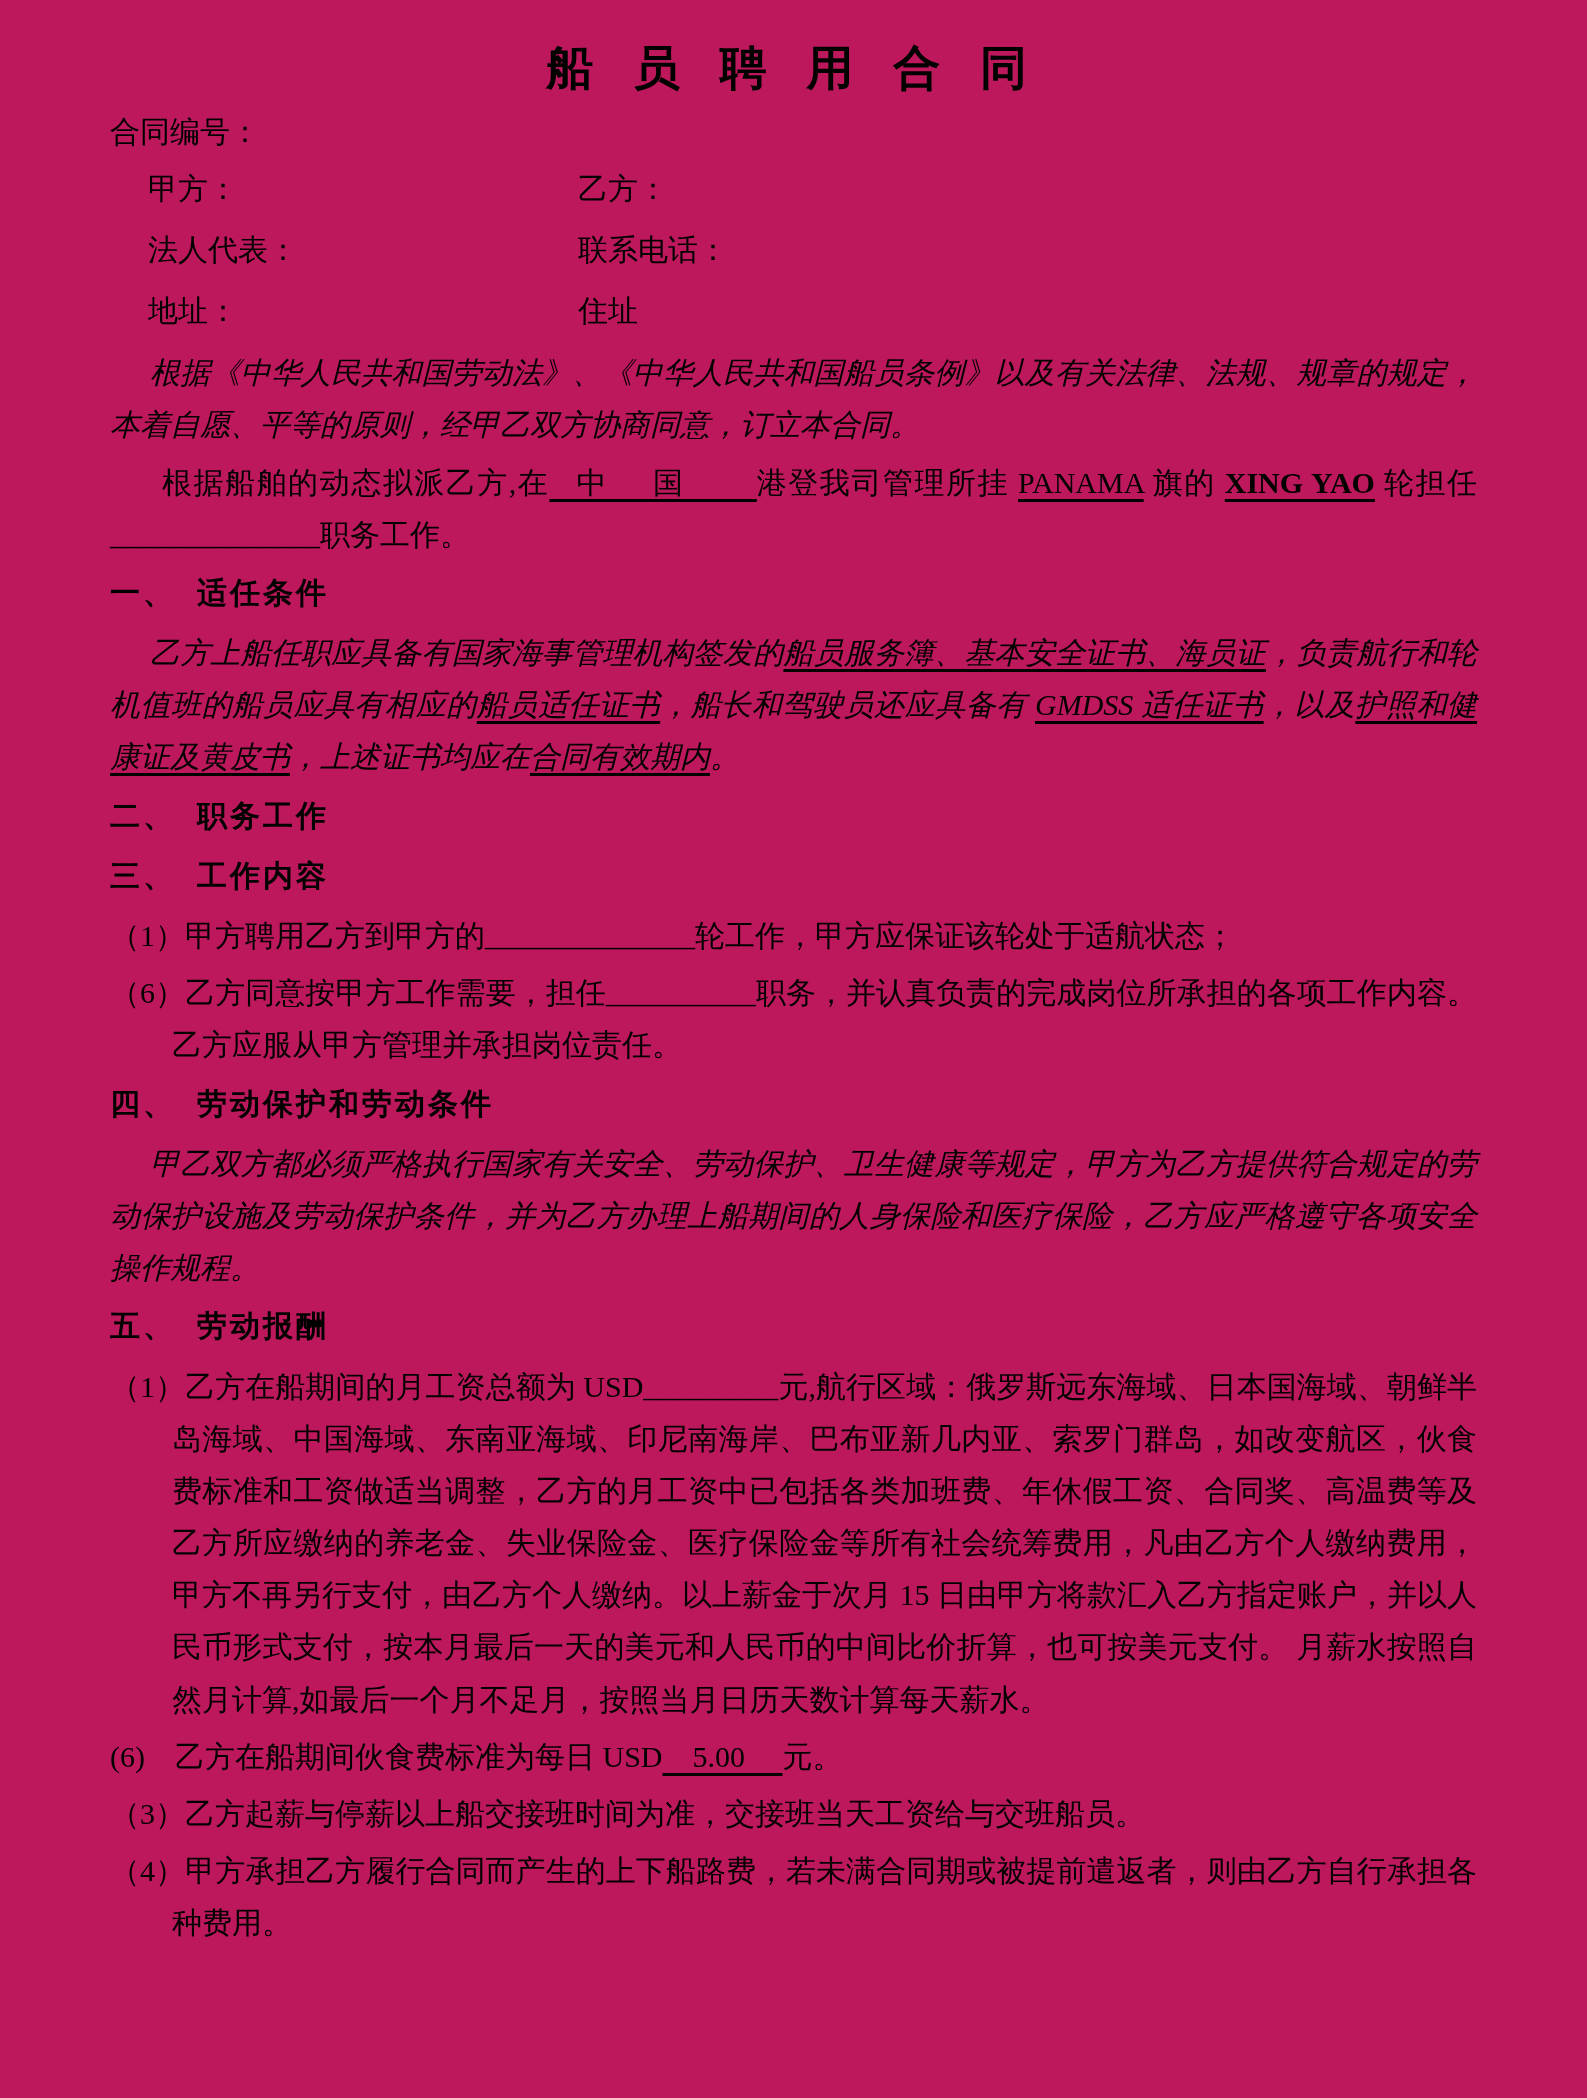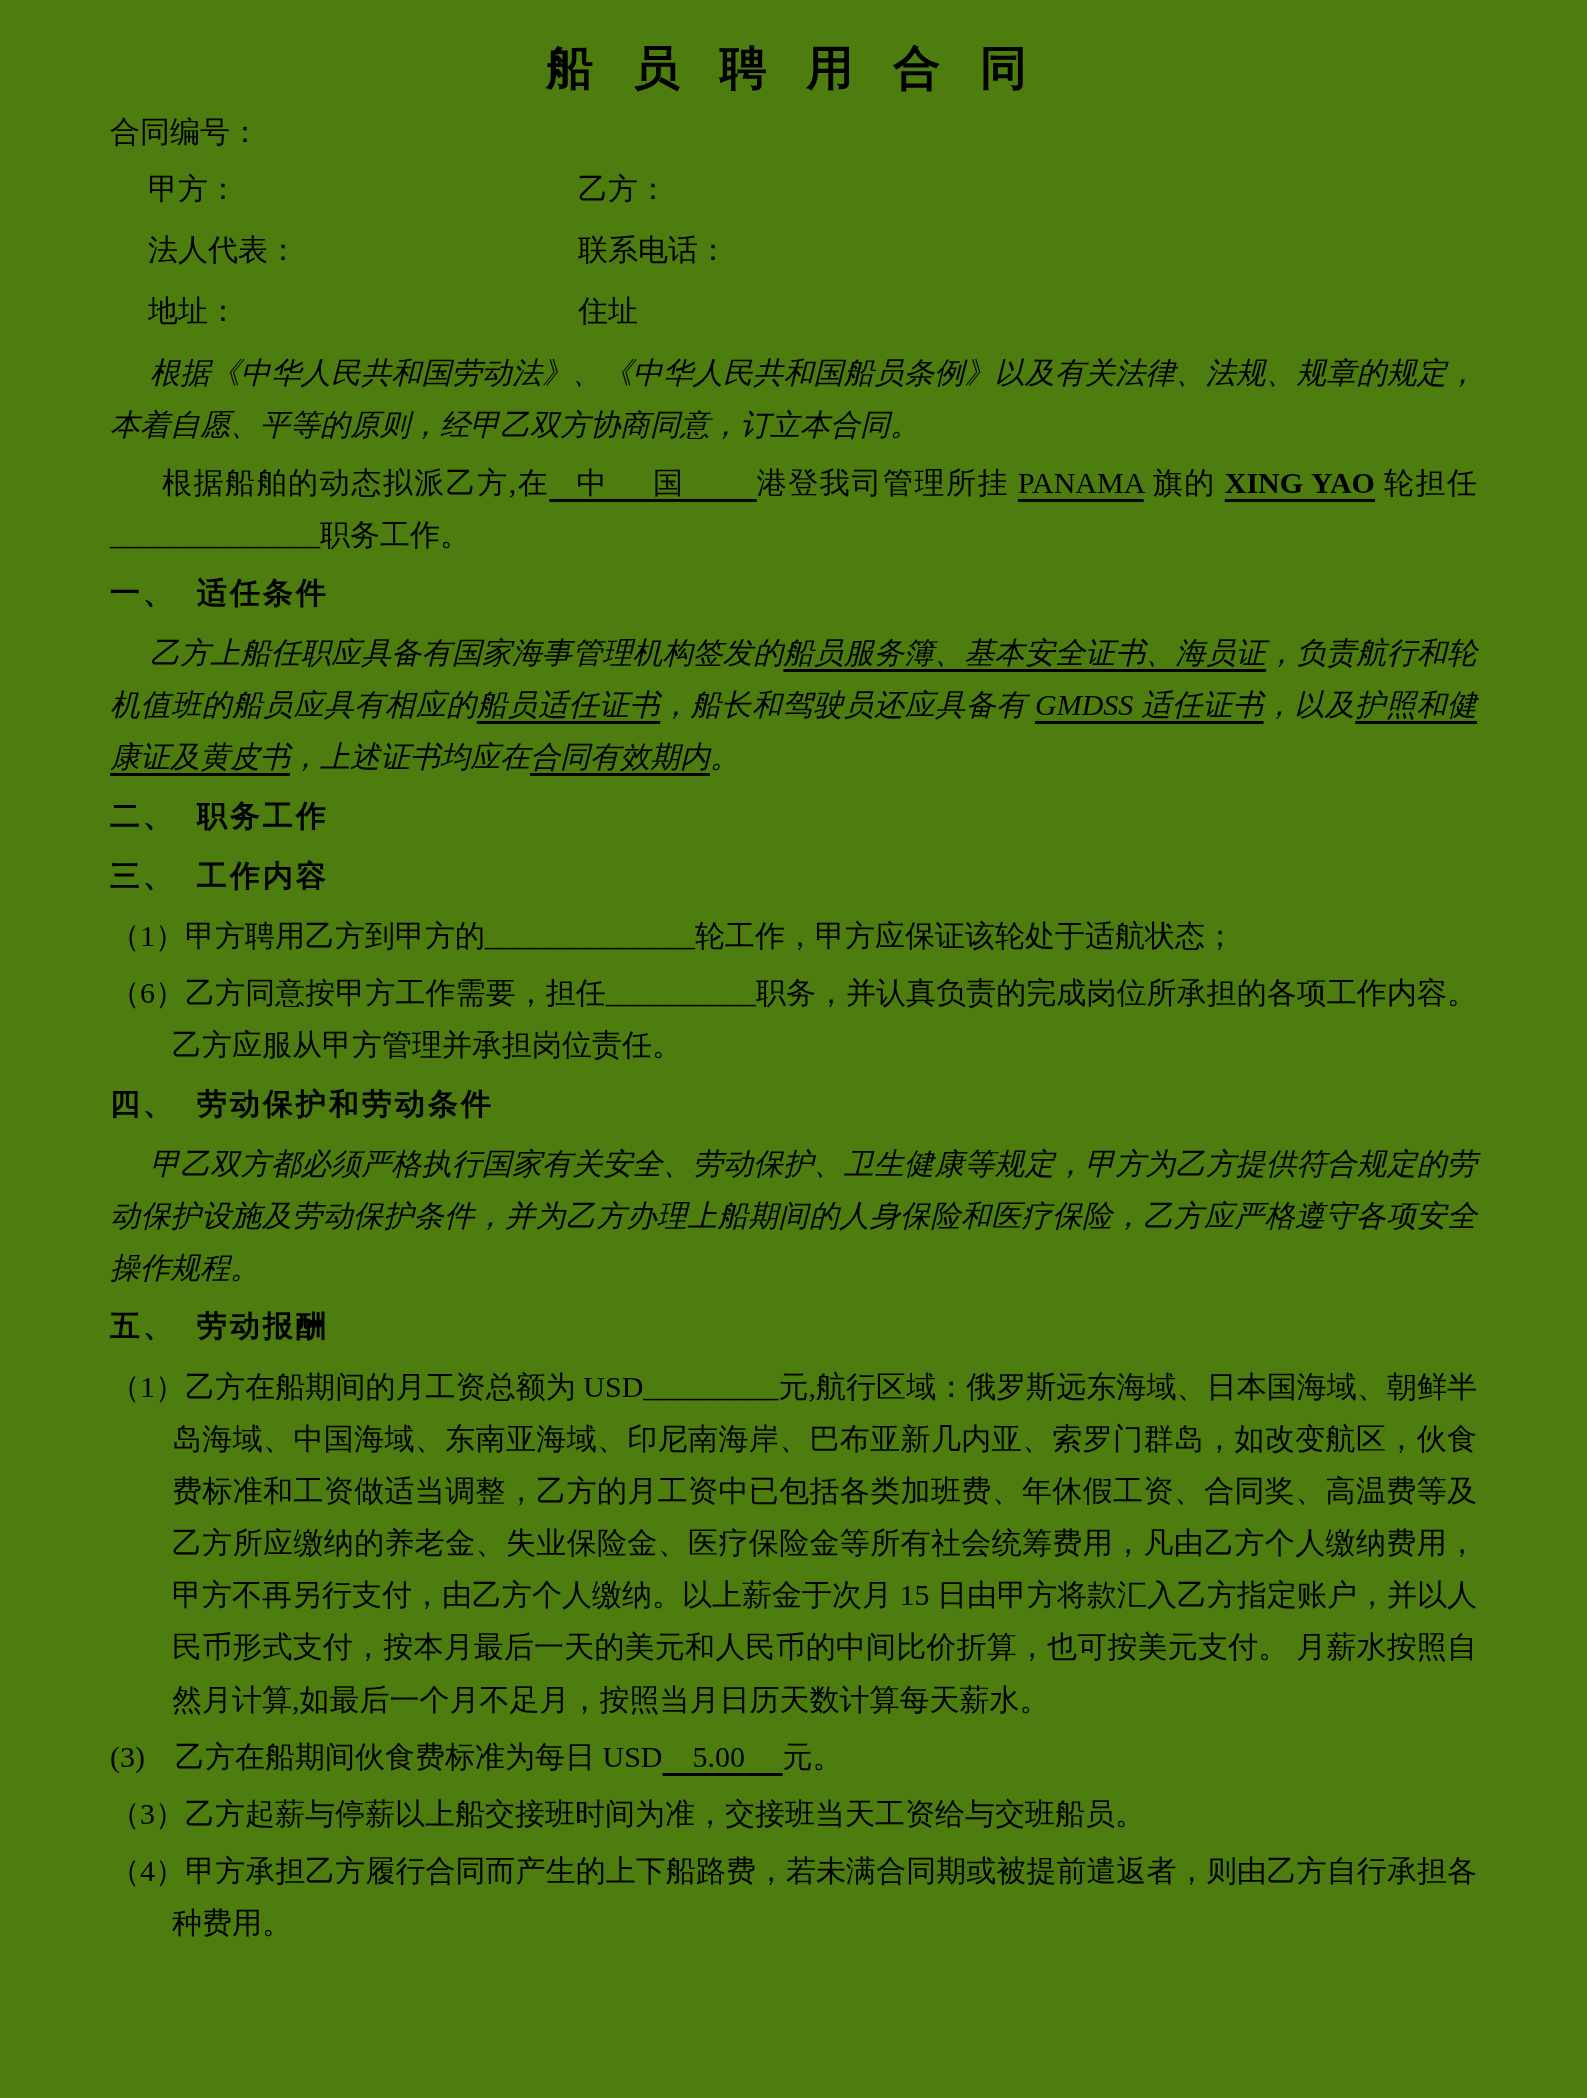--- a/index.html
+++ b/index.html
@@ -3,21 +3,21 @@
 <meta charset="utf-8">
 <style>
   html, body { margin: 0; padding: 0; background: #ffffff; }
   .page {
     position: relative;
     width: 1587px;
     height: 2098px;
     box-sizing: border-box;
     padding: 40px 110px 0 110px;
     overflow: hidden;
-    background: #4d7c0f;
+    background: #be185d;
     color: #000000;
     font-family: "Liberation Serif", "DejaVu Serif", serif;
     font-size: 30px;
     line-height: 1.74;
     text-align: justify;
   }
   .title {
     margin: 0 0 10px 0;
     text-align: center;
     font-size: 47px;
@@ -84,17 +84,17 @@
 
   <h2 class="sec-heading">三、 工作内容</h2>
   <p class="hang"><span>（1）甲方聘用乙方到甲方的______________轮工作，甲方应保证该轮处于适航状态；</span></p>
   <p class="hang"><span>（6）乙方同意按甲方工作需要，担任__________职务，并认真负责的完成岗位所承担的各项工作内容。乙方应服从甲方管理并承担岗位责任。</span></p>
 
   <h2 class="sec-heading">四、 劳动保护和劳动条件</h2>
   <p class="para"><span>甲乙双方都必须严格执行国家有关安全、劳动保护、卫生健康等规定，甲方为乙方提供符合规定的劳动保护设施及劳动保护条件，并为乙方办理上船期间的人身保险和医疗保险，乙方应严格遵守各项安全操作规程。</span></p>
 
   <h2 class="sec-heading">五、 劳动报酬</h2>
   <p class="hang"><span>（1）乙方在船期间的月工资总额为 USD_________元,航行区域：俄罗斯远东海域、日本国海域、朝鲜半岛海域、中国海域、东南亚海域、印尼南海岸、巴布亚新几内亚、索罗门群岛，如改变航区，伙食费标准和工资做适当调整，乙方的月工资中已包括各类加班费、年休假工资、合同奖、高温费等及乙方所应缴纳的养老金、失业保险金、医疗保险金等所有社会统筹费用，凡由乙方个人缴纳费用，甲方不再另行支付，由乙方个人缴纳。以上薪金于次月 15 日由甲方将款汇入乙方指定账户，并以人民币形式支付，按本月最后一天的美元和人民币的中间比价折算，也可按美元支付。 月薪水按照自然月计算,如最后一个月不足月，按照当月日历天数计算每天薪水。</span></p>
-  <p class="hang"><span>(3)　乙方在船期间伙食费标准为每日 USD</span><span class="u">&nbsp;&nbsp;&nbsp;&nbsp;5.00&nbsp;&nbsp;&nbsp;&nbsp;&nbsp;</span><span>元。</span></p>
+  <p class="hang"><span>(6)　乙方在船期间伙食费标准为每日 USD</span><span class="u">&nbsp;&nbsp;&nbsp;&nbsp;5.00&nbsp;&nbsp;&nbsp;&nbsp;&nbsp;</span><span>元。</span></p>
   <p class="hang"><span>（3）乙方起薪与停薪以上船交接班时间为准，交接班当天工资给与交班船员。</span></p>
   <p class="hang"><span>（4）甲方承担乙方履行合同而产生的上下船路费，若未满合同期或被提前遣返者，则由乙方自行承担各种费用。</span></p>
 
 </div>
 
 </body></html>

